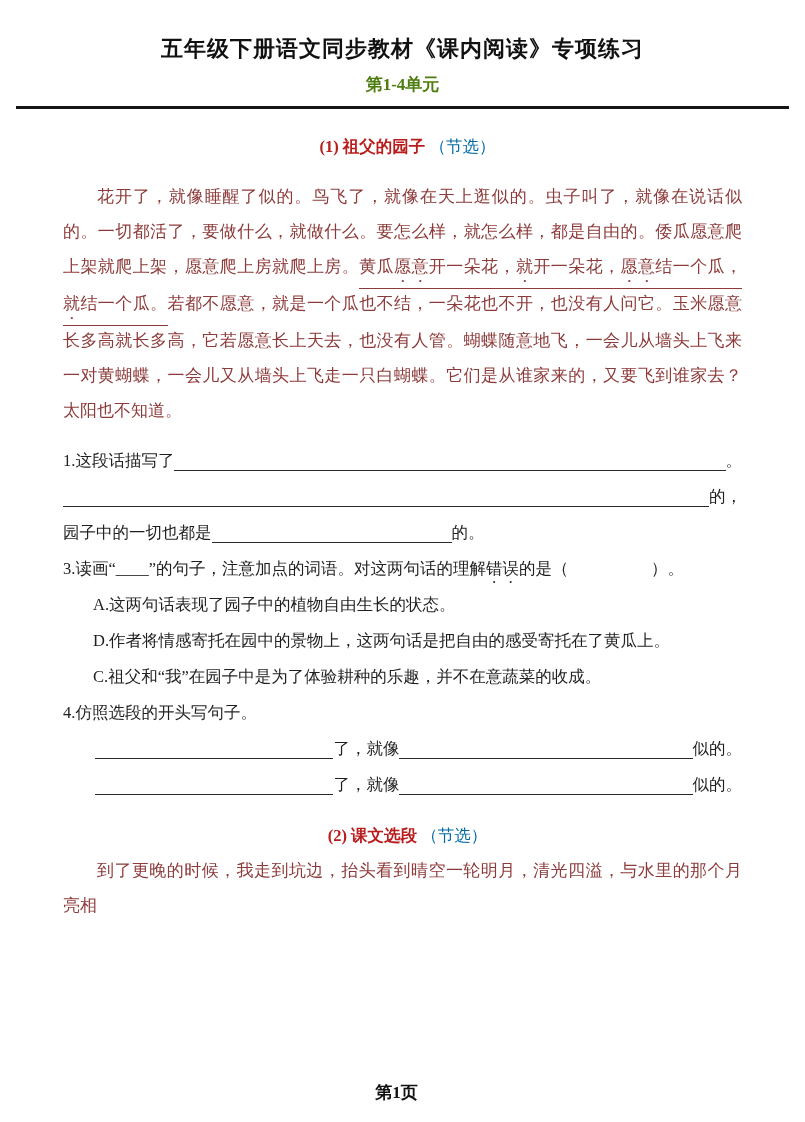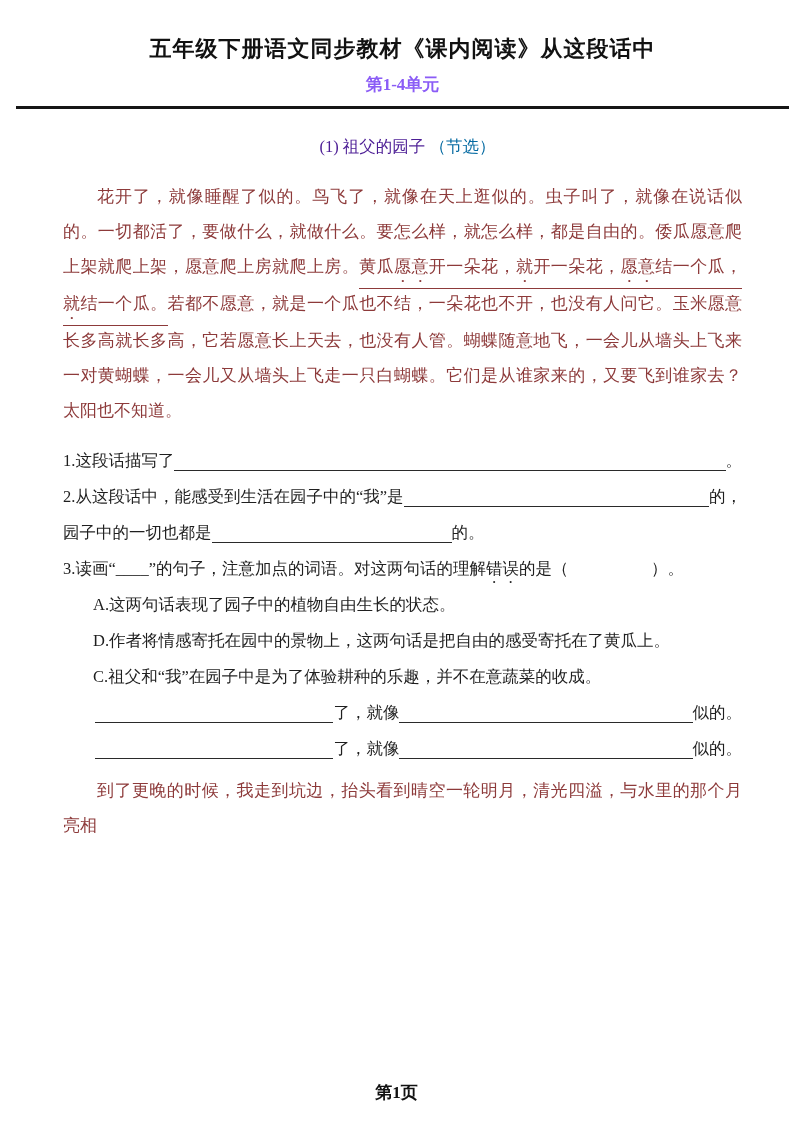--- a/index.html
+++ b/index.html
@@ -9,26 +9,26 @@
     width:805px; height:1122px;
     margin:0 auto;
     background:#ffffff;
     font-family:"Liberation Serif","DejaVu Serif",serif;
     color:#1f1f1f;
     overflow:hidden;
   }
   
   .doc-header { padding-top:34px; text-align:center; }
   .doc-title  { font-size:22px; font-weight:700; letter-spacing:1px; color:#111; }
-  .doc-subtitle { margin-top:9px; font-size:17px; font-weight:700; color:#8b5cf6; }
+  .doc-subtitle { margin-top:9px; font-size:17px; font-weight:700; color:#4d7c0f; }
   .header-rule { margin:10px 16px 0 16px; border-bottom:3px solid #161616; }
 
   
   .section-heading { margin-top:27px; text-align:center; font-size:16.5px; }
-  .section-heading .main  { font-weight:400; color:#4c1d95;margin-left:10px; }
+  .section-heading .main  { font-weight:700; color:#b91c1c;margin-left:10px; }
   .section-heading .light { font-weight:400; color:#0369a1; }
 
   
   .passage {
     margin:21px 63px 0 63px;
     font-size:17px; line-height:35px;
     color:#8d3a3a;
     text-align:justify;
     text-indent:2em;
   }
@@ -71,69 +71,73 @@
     position:absolute; left:0; right:12px; bottom:18px;
     text-align:center; font-size:17px; font-weight:700; color:#111;
   }
 </style>
 </head>
 <body>
 
 <div class="page">
 
   <div class="doc-header">
-    <div class="doc-title">五年级下册语文同步教材《课内阅读》从这段话中</div>
+    <div class="doc-title">五年级下册语文同步教材《课内阅读》专项练习</div>
     <div class="doc-subtitle">第1-4单元</div>
     <div class="header-rule"></div>
   </div>
 
   <div class="section-heading">
     <span class="main">(1) 祖父的园子</span>
     <span class="light">（节选）</span>
   </div>
 
   <p class="passage"><span class="seg-plain">花开了，就像睡醒了似的。鸟飞了，就像在天上逛似的。虫子叫了，就像在说话似的。一切都活了，要做什么，就做什么。要怎么样，就怎么样，都是自由的。倭瓜愿意爬上架就爬上架，愿意爬上房就爬上房。</span><span class="seg-underline">黄瓜</span><span class="seg-underline-dot">愿意</span><span class="seg-underline">开一朵花，</span><span class="seg-underline-dot">就</span><span class="seg-underline">开一朵花，</span><span class="seg-underline-dot">愿意</span><span class="seg-underline">结一个瓜，</span><span class="seg-underline-dot">就</span><span class="seg-underline">结一个瓜。</span><span class="seg-plain">若都不愿意，就是一个瓜也不结，一朵花也不开，也没有人问它。玉米愿意长多高就长多高，它若愿意长上天去，也没有人管。蝴蝶随意地飞，一会儿从墙头上飞来一对黄蝴蝶，一会儿又从墙头上飞走一只白蝴蝶。它们是从谁家来的，又要飞到谁家去？太阳也不知道。</span></p>
 
   <div class="questions">
 
     <div class="qline">
       <span>1.这段话描写了</span>
       <span class="blank grow"></span>
       <span>。</span>
     </div>
 
     <div class="qline">
-      <span>2.从这段话中，能感受到生活在园子中的“我”是</span>
       <span class="blank grow"></span>
       <span>的，</span>
     </div>
 
     <div class="qline">
       <span>园子中的一切也都是</span>
       <span class="blank w240"></span>
       <span>的。</span>
     </div>
 
     <div class="q-text"><span class="seg-plain">3.读画“____”的句子，注意加点的词语。对这两句话的理解</span><span class="seg-dot">错误</span><span class="seg-plain">的是（　　　　　）。</span></div>
     <div class="option">A.这两句话表现了园子中的植物自由生长的状态。</div>
     <div class="option">D.作者将情感寄托在园中的景物上，这两句话是把自由的感受寄托在了黄瓜上。</div>
     <div class="option">C.祖父和“我”在园子中是为了体验耕种的乐趣，并不在意蔬菜的收成。</div>
 
+    <div>4.仿照选段的开头写句子。</div>
     <div class="qline q4-line">
       <span class="blank w240"></span>
       <span>了，就像</span>
       <span class="blank w295"></span>
       <span>似的。</span>
     </div>
     <div class="qline q4-line">
       <span class="blank w240"></span>
       <span>了，就像</span>
       <span class="blank w295"></span>
       <span>似的。</span>
     </div>
   </div>
 
+  <div class="section-heading" style="margin-top:22px;">
+    <span class="main">(2) 课文选段</span>
+    <span class="light">（节选）</span>
+  </div>
 
   <p class="passage" style="margin-top:6px;">到了更晚的时候，我走到坑边，抬头看到晴空一轮明月，清光四溢，与水里的那个月亮相</p>
 
   <div class="page-footer">第1页</div>
 
 </div>
 
 </body></html>

